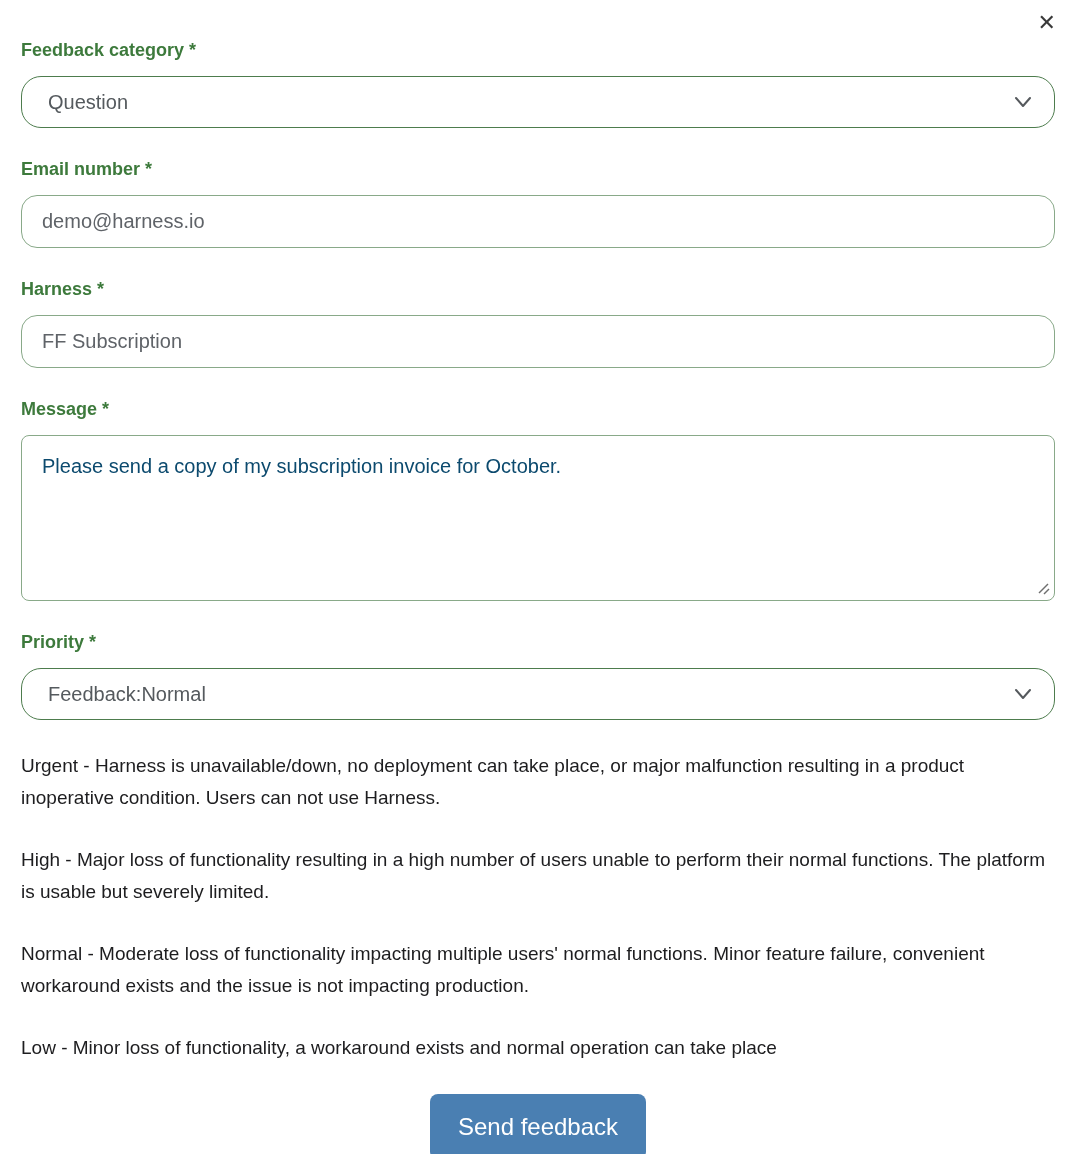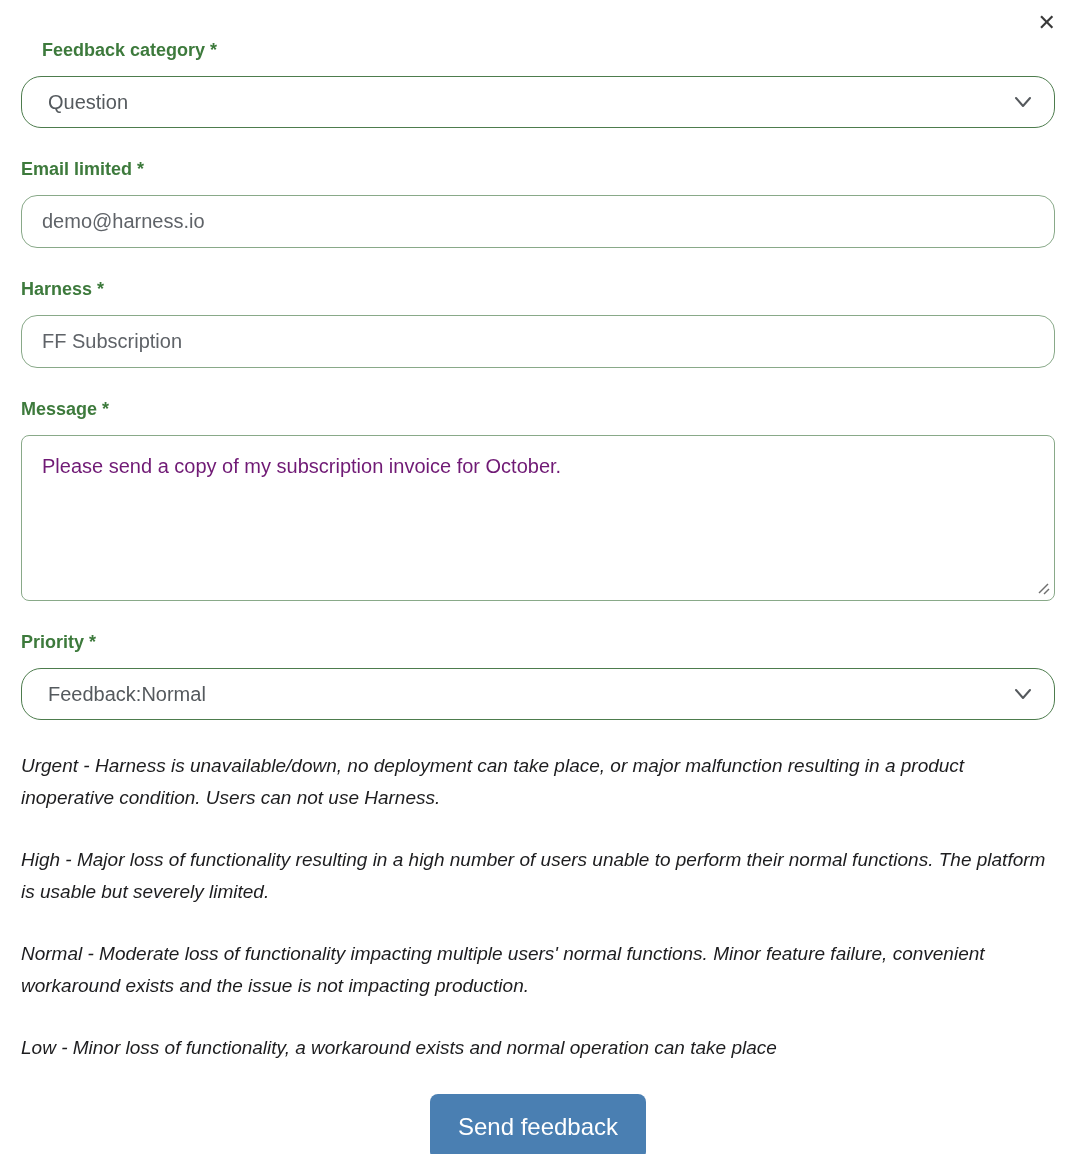--- a/index.html
+++ b/index.html
@@ -29,21 +29,21 @@
     font-family: "Liberation Sans", sans-serif;
   }
   .field-label {
     display: block;
     font-size: 18px;
     font-weight: bold;
     color: #3d7a3c;
     margin-bottom: 15px;
     margin-top: 31px;
   }
-  .field-label:first-of-type { margin-top: 0; margin-left: 21px; }
+  .field-label:first-of-type { margin-top: 0; }
   .select-box {
     position: relative;
     width: 100%;
     height: 52px;
     border: 1px solid #4d7c4d;
     border-radius: 20px;
     display: flex;
     align-items: center;
     cursor: pointer;
     background: #fff;
@@ -79,21 +79,21 @@
   .textarea-wrap {
     position: relative;
     width: 100%;
   }
   .message-area {
     width: 100%;
     height: 166px;
     border: 1px solid #89a989;
     border-radius: 8px;
     font-size: 20px;
-    color: #701a75;
+    color: #0c4a6e;
     padding: 16px 20px;
     font-family: "Liberation Sans", sans-serif;
     resize: none;
     outline: none;
     line-height: 1.4;
     display: block;
     background: #fff;
   }
   .resize-handle {
     position: absolute;
@@ -102,21 +102,20 @@
     width: 14px;
     height: 14px;
     cursor: nwse-resize;
   }
   .priority-desc {
     font-size: 19px;
     line-height: 32px;
     color: #1d1d1f;
     margin-top: 30px;
     max-width: 1032px;
-    font-style: italic;
   }
   .priority-desc:first-of-type { margin-top: 30px; }
   .button-row {
     display: flex;
     justify-content: center;
     margin-top: 30px;
   }
   .send-btn {
     background: #4a7fb2;
     color: #ffffff;
@@ -138,21 +137,21 @@
   <label class="field-label">Feedback category *</label>
   <div class="select-box">
     <span class="select-value">Question</span>
     <span class="chevron">
       <svg width="20" height="20" viewBox="0 0 20 20">
         <polyline points="3,6 10,14 17,6" fill="none" stroke="#55595d" stroke-width="2" stroke-linecap="round" stroke-linejoin="round"></polyline>
       </svg>
     </span>
   </div>
 
-  <label class="field-label">Email limited *</label>
+  <label class="field-label">Email number *</label>
   <input class="text-input" type="text" value="demo@harness.io" style="">
 
   <label class="field-label">Harness *</label>
   <input class="text-input" type="text" value="FF Subscription" style="">
 
   <label class="field-label">Message *</label>
   <div class="textarea-wrap">
     <textarea class="message-area" style="">Please send a copy of my subscription invoice for October.</textarea>
     <span class="resize-handle">
       <svg width="14" height="14" viewBox="0 0 14 14">

